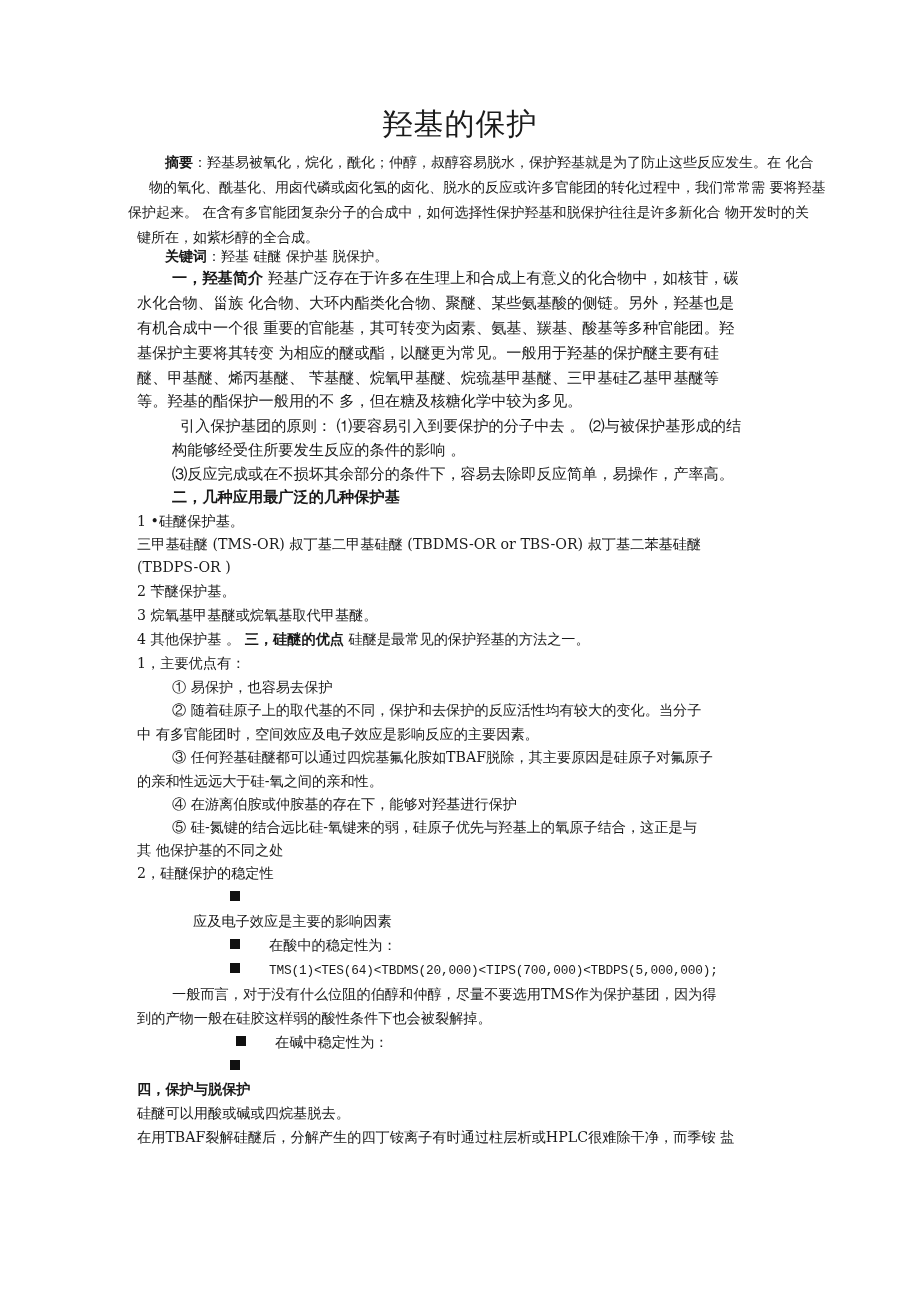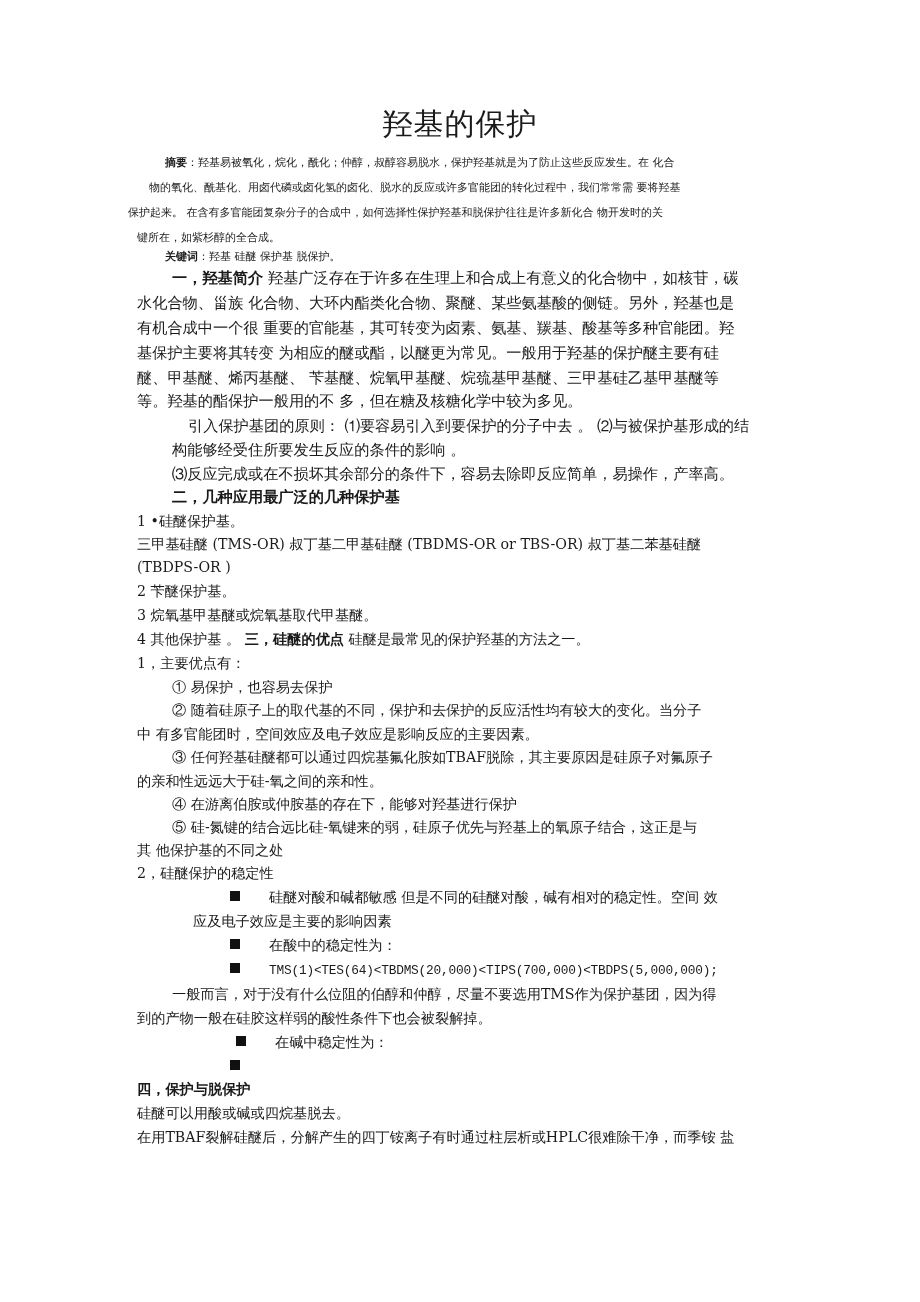--- a/index.html
+++ b/index.html
@@ -1,21 +1,21 @@
 <!DOCTYPE html>
 <html><head>
 <meta charset="utf-8">
 <style>
   html, body { margin: 0; padding: 0; background: #ffffff; }
   body { width: 920px; height: 1302px; position: relative; overflow: hidden;
          font-family: "DejaVu Serif", "Liberation Serif", serif; color: #1a1a1a; }
   .title { position: absolute; left: 0; top: 84px; width: 920px; text-align: center;
            font-size: 30px; line-height: 40px; font-weight: normal; letter-spacing: 1px; }
   .abs { position: absolute; white-space: nowrap; }
-  .small { font-size: 11px; line-height: 25.5px; }
+  .small { font-size: 14px; line-height: 25.5px; }
   .body-txt { font-size: 15.2px; line-height: 24px; }
   .mono { font-size: 14.2px; line-height: 24px; }
   b { font-weight: bold; }
   .bullet { display: inline-block; width: 10px; height: 10px; background: #111; vertical-align: middle; margin-right: 29px; position: relative; top: -2px; }
 </style>
 </head>
 <body>
 
 <h1 class="title">羟基的保护</h1>
 
@@ -28,21 +28,21 @@
 
 <div class="abs small" style="left:165px; top:244px;"><b>关键词</b><span>：羟基 硅醚 保护基 脱保护。</span></div>
 
 <div>
   <div class="abs body-txt" style="left:172px; top:266px;"><b>一，羟基简介</b><span> 羟基广泛存在于许多在生理上和合成上有意义的化合物中，如核苷，碳</span></div>
   <div class="abs body-txt" style="left:137px; top:291px;">水化合物、甾族 化合物、大环内酯类化合物、聚醚、某些氨基酸的侧链。另外，羟基也是</div>
   <div class="abs body-txt" style="left:137px; top:316px;">有机合成中一个很 重要的官能基，其可转变为卤素、氨基、羰基、酸基等多种官能团。羟</div>
   <div class="abs body-txt" style="left:137px; top:341px;">基保护主要将其转变 为相应的醚或酯，以醚更为常见。一般用于羟基的保护醚主要有硅</div>
   <div class="abs body-txt" style="left:137px; top:366px;">醚、甲基醚、烯丙基醚、 苄基醚、烷氧甲基醚、烷巯基甲基醚、三甲基硅乙基甲基醚等</div>
   <div class="abs body-txt" style="left:137px; top:389px;">等。羟基的酯保护一般用的不 多，但在糖及核糖化学中较为多见。</div>
-  <div class="abs body-txt" style="left:188px; top:414px;text-align:right;">引入保护基团的原则： ⑴要容易引入到要保护的分子中去 。 ⑵与被保护基形成的结</div>
+  <div class="abs body-txt" style="left:180px; top:414px;text-align:right;">引入保护基团的原则： ⑴要容易引入到要保护的分子中去 。 ⑵与被保护基形成的结</div>
   <div class="abs body-txt" style="left:172px; top:438px;">构能够经受住所要发生反应的条件的影响 。</div>
   <div class="abs body-txt" style="left:172px; top:462px;">⑶反应完成或在不损坏其余部分的条件下，容易去除即反应简单，易操作，产率高。</div>
 </div>
 
 <div>
   <div class="abs body-txt" style="left:172px; top:485px;"><b>二，几种应用最广泛的几种保护基</b></div>
   <div class="abs mono" style="left:137px; top:509px;">1 •硅醚保护基。</div>
   <div class="abs mono" style="left:137px; top:532px;">三甲基硅醚 (TMS-OR) 叔丁基二甲基硅醚 (TBDMS-OR or TBS-OR) 叔丁基二苯基硅醚</div>
   <div class="abs mono" style="left:137px; top:555px;">(TBDPS-OR )</div>
   <div class="abs mono" style="left:137px; top:579px;">2 苄醚保护基。</div>
@@ -55,21 +55,21 @@
   <div class="abs mono" style="left:172px; top:675px;">① 易保护，也容易去保护</div>
   <div class="abs mono" style="left:172px; top:698px;">② 随着硅原子上的取代基的不同，保护和去保护的反应活性均有较大的变化。当分子</div>
   <div class="abs mono" style="left:137px; top:722px;">中 有多官能团时，空间效应及电子效应是影响反应的主要因素。</div>
   <div class="abs mono" style="left:172px; top:745px;">③ 任何羟基硅醚都可以通过四烷基氟化胺如TBAF脱除，其主要原因是硅原子对氟原子</div>
   <div class="abs mono" style="left:137px; top:769px;">的亲和性远远大于硅-氧之间的亲和性。</div>
   <div class="abs mono" style="left:172px; top:792px;">④ 在游离伯胺或仲胺基的存在下，能够对羟基进行保护</div>
   <div class="abs mono" style="left:172px; top:815px;">⑤ 硅-氮键的结合远比硅-氧键来的弱，硅原子优先与羟基上的氧原子结合，这正是与</div>
   <div class="abs mono" style="left:137px; top:838px;">其 他保护基的不同之处</div>
   <div class="abs mono" style="left:137px; top:861px;">2，硅醚保护的稳定性</div>
 
-  <div class="abs mono" style="left:230px; top:885px;"><span class="bullet"></span><span>硅醚对酸和碱都敏感 但是不同的硅醚对酸，碱有相对的稳定性。空间 效</span></div>
+  <div class="abs mono" style="left:230px; top:885px;"><span class="bullet"></span></div>
   <div class="abs mono" style="left:193px; top:909px;">应及电子效应是主要的影响因素</div>
   <div class="abs mono" style="left:230px; top:933px;"><span class="bullet"></span><span>在酸中的稳定性为：</span></div>
   <div class="abs mono" style="left:230px; top:957px;"><span class="bullet"></span><span style="font-family:'Liberation Mono','DejaVu Sans Mono',monospace; font-size:12.8px; letter-spacing:-0.2px;">TMS(1)&lt;TES(64)&lt;TBDMS(20,000)&lt;TIPS(700,000)&lt;TBDPS(5,000,000);</span></div>
 
   <div class="abs mono" style="left:172px; top:982px;">一般而言，对于没有什么位阻的伯醇和仲醇，尽量不要选用TMS作为保护基团，因为得</div>
   <div class="abs mono" style="left:137px; top:1006px;">到的产物一般在硅胶这样弱的酸性条件下也会被裂解掉。</div>
 
   <div class="abs mono" style="left:230px; top:1030px;padding-left:6px;"><span class="bullet"></span><span>在碱中稳定性为：</span></div>
   <div class="abs mono" style="left:230px; top:1054px;"><span class="bullet"></span></div>
 </div>

